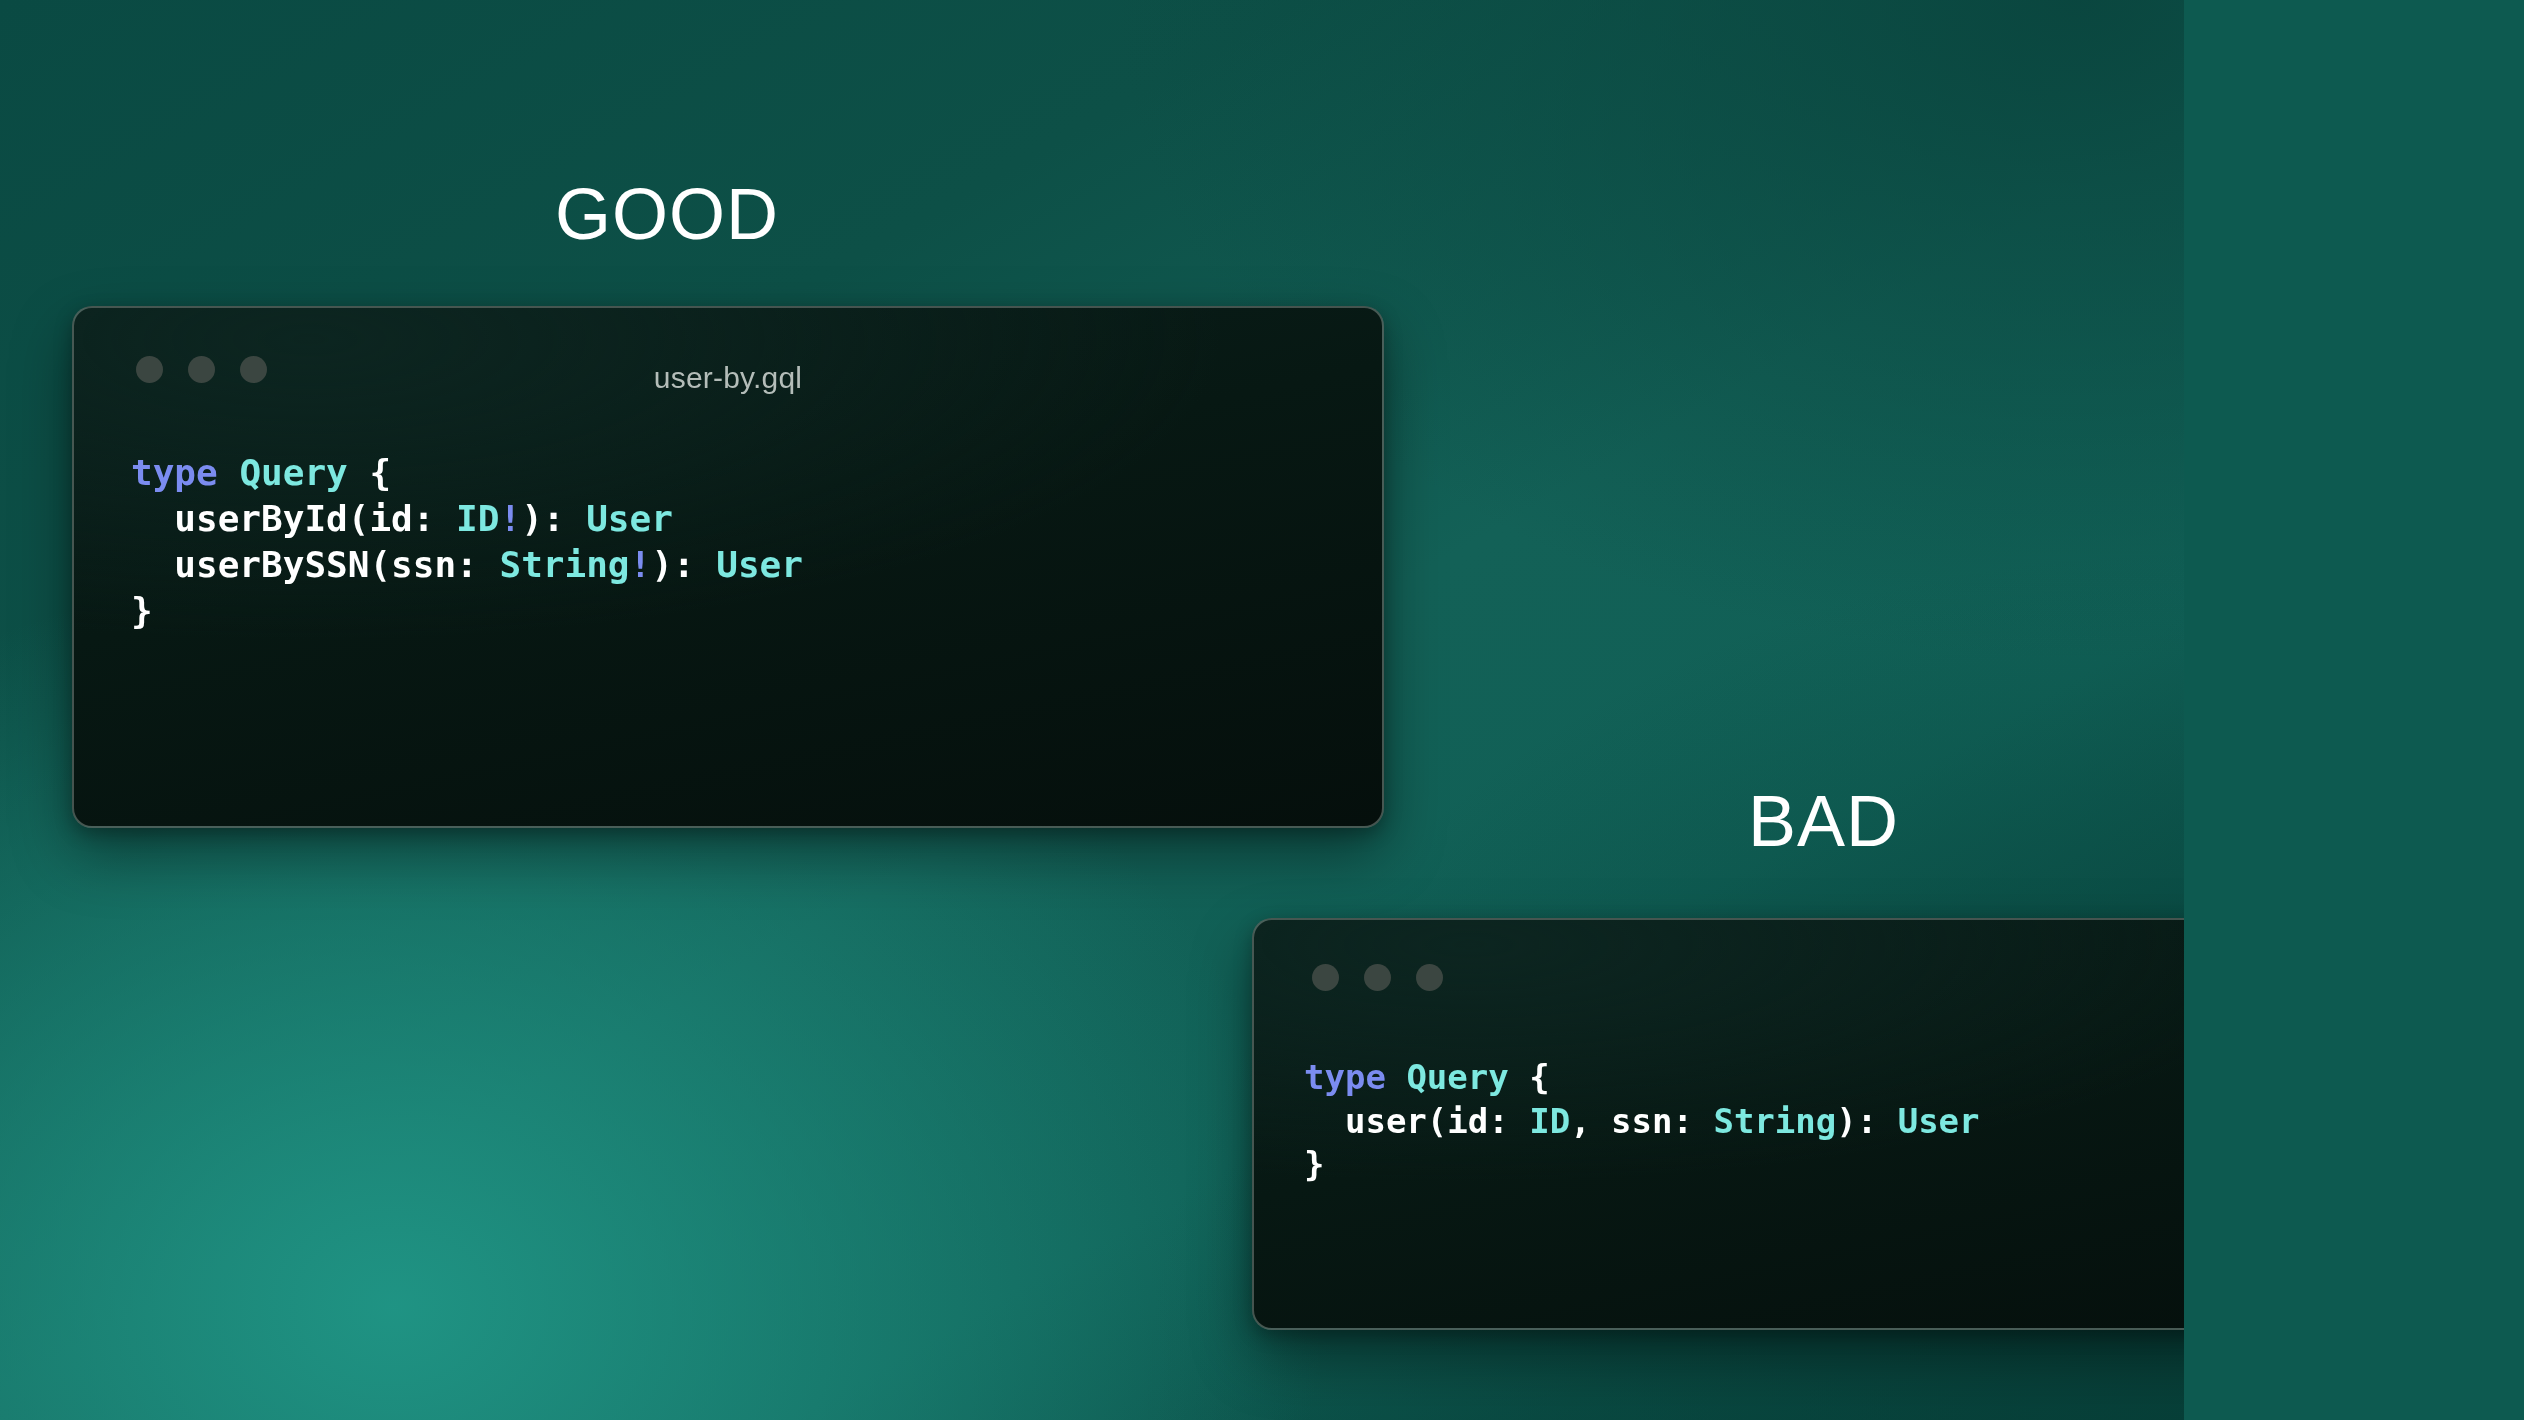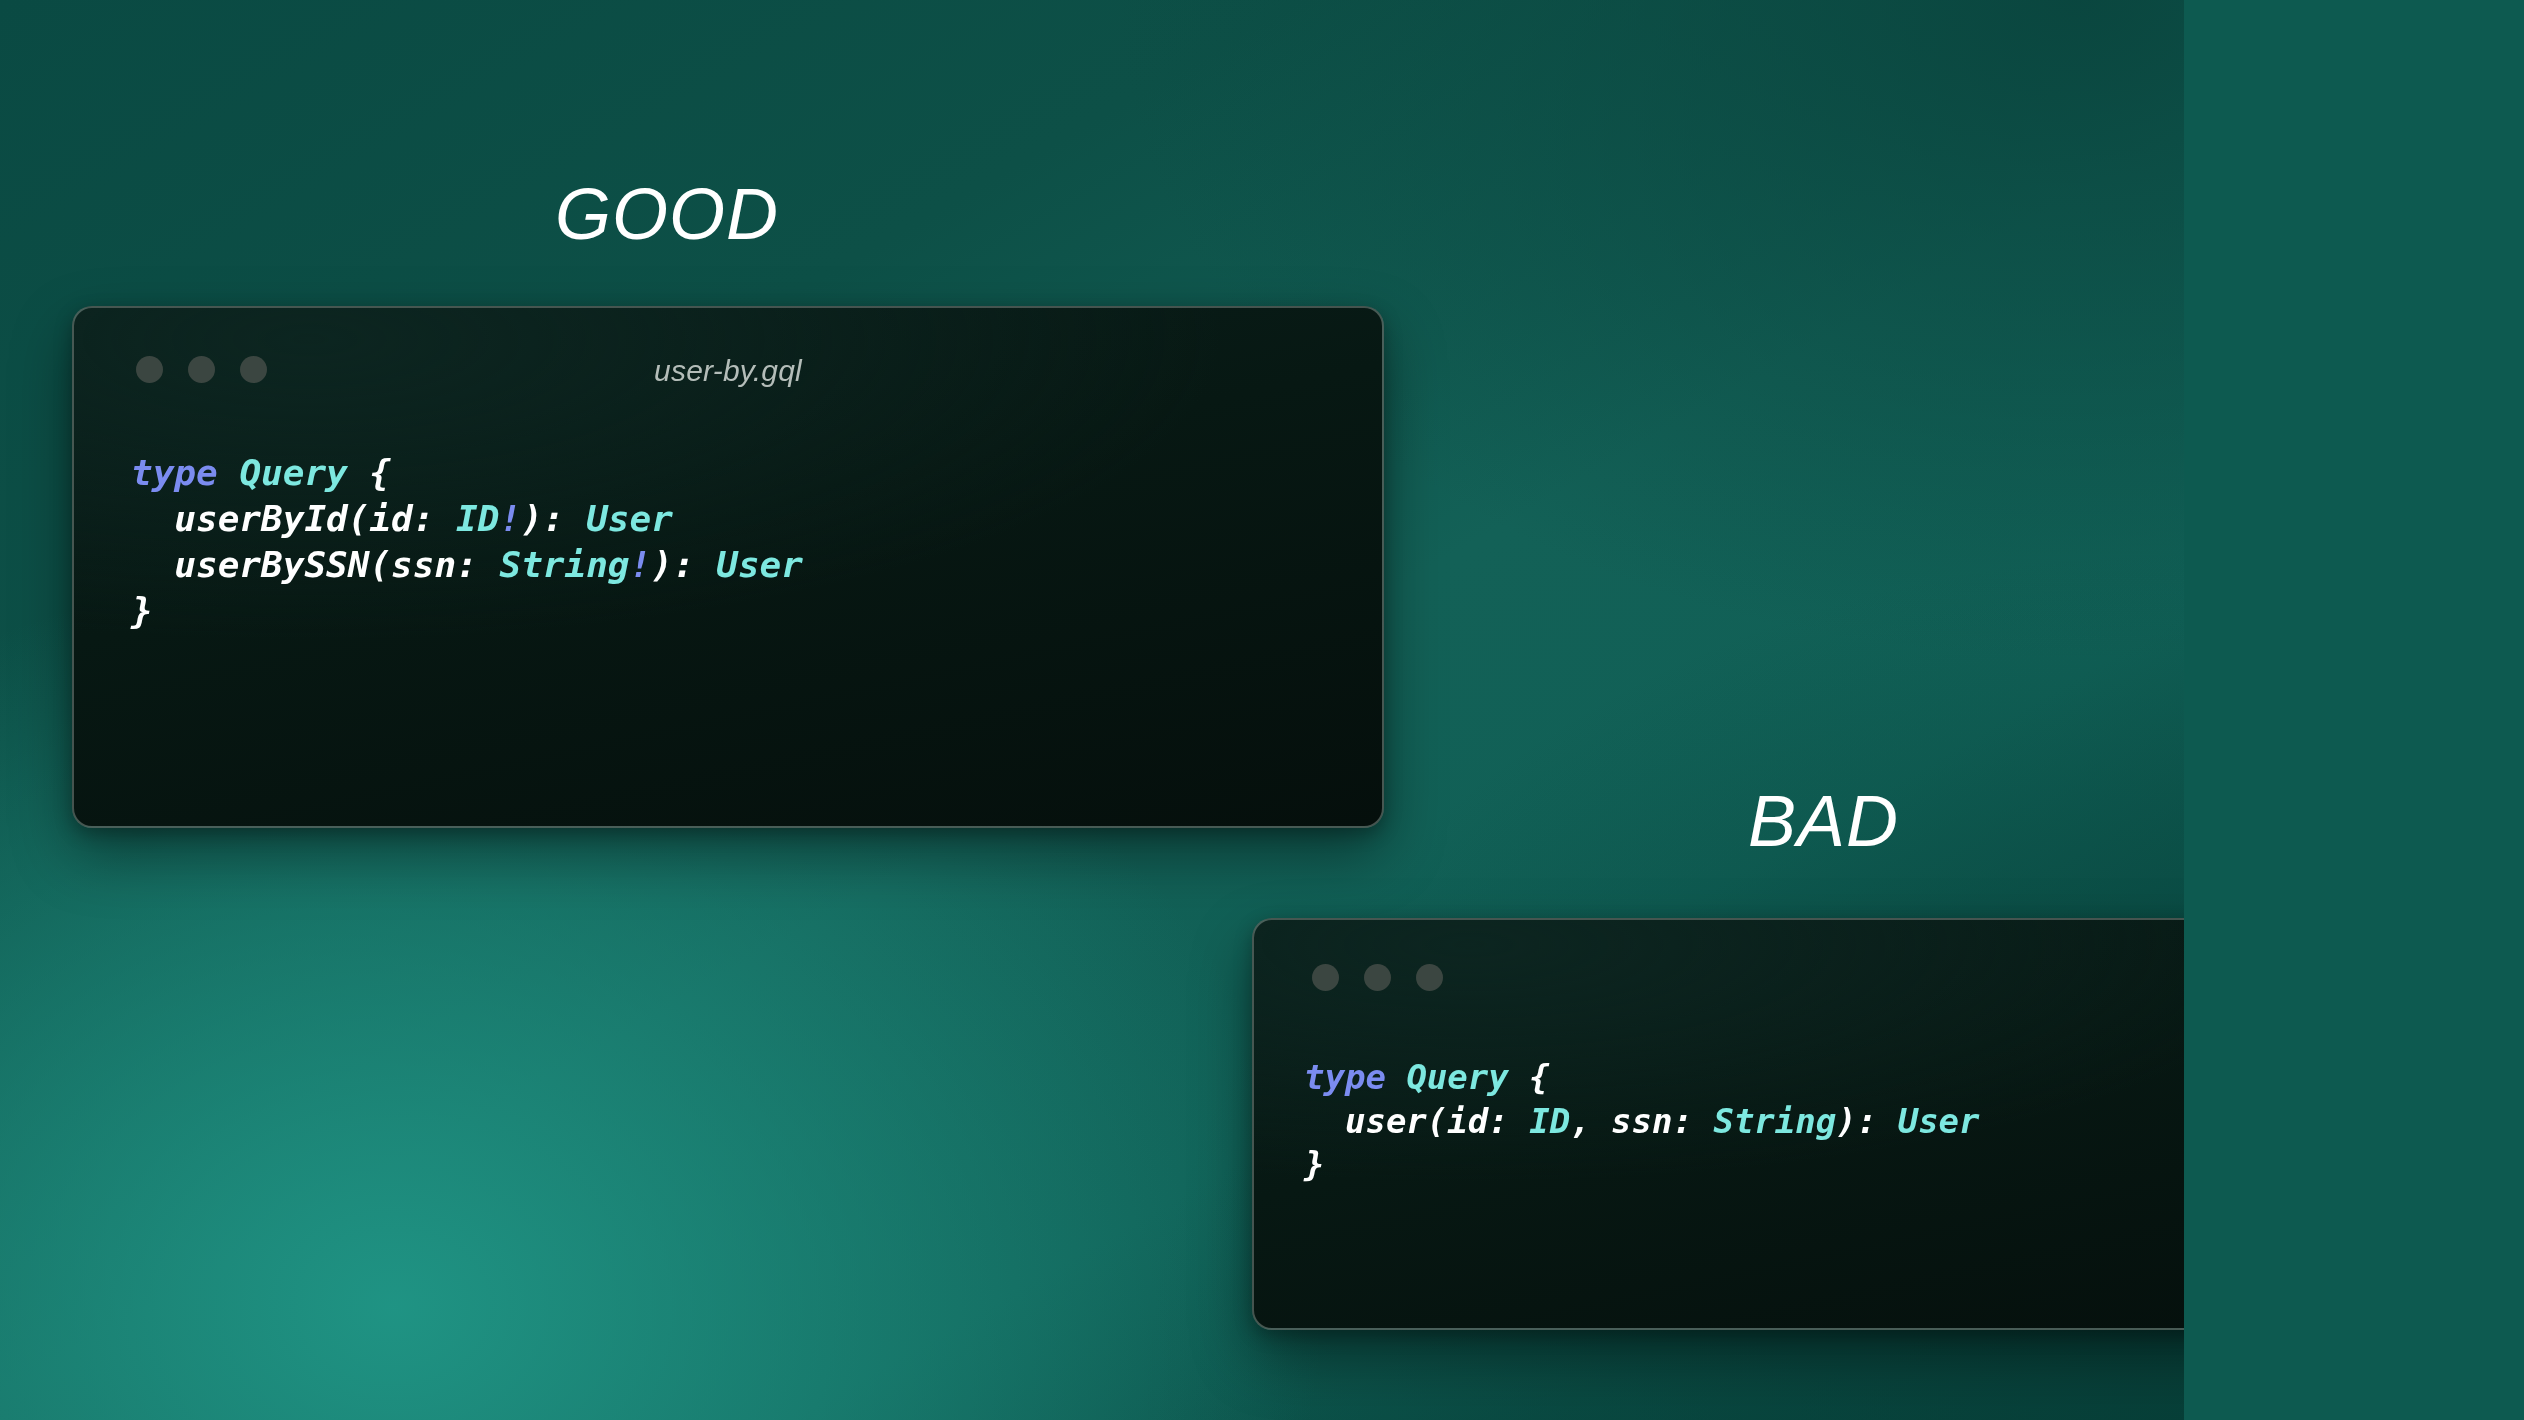--- a/index.html
+++ b/index.html
@@ -18,21 +18,20 @@
   #stage {
     position: relative;
     width: 2184px;
     height: 1420px;
     overflow: hidden;
     background:
       radial-gradient(ellipse 1500px 1200px at 18% 92%, rgba(32,150,134,0.95) 0%, rgba(32,150,134,0.0) 62%),
       radial-gradient(ellipse 1800px 1500px at 100% 100%, rgba(7,62,55,0.85) 0%, rgba(7,62,55,0.0) 58%),
       radial-gradient(ellipse 1600px 1100px at 95% 0%, rgba(9,68,61,0.9) 0%, rgba(9,68,61,0.0) 60%),
       linear-gradient(150deg, #0a4a43 0%, #0d5047 28%, #136157 52%, #106056 70%, #0b4f47 86%, #084640 100%);
-    font-style: italic;
   }
 
   
   .section-label {
     position: absolute;
     color: #ffffff;
     font-family: "Liberation Sans", sans-serif;
     font-weight: 400;
     font-size: 72px;
     letter-spacing: 1px;
@@ -57,21 +56,21 @@
     overflow: hidden;
     box-sizing: border-box;
   }
   #window-good { left: 72px;   top: 306px;  width: 1312px; height: 522px; }
   #window-bad  { left: 1252px; top: 918px;  width: 1200px; height: 412px; }
 
   .titlebar {
     position: relative;
     height: 92px;
     display: flex;
-    align-items: flex-start;
+    align-items: center;
   }
   #window-bad .titlebar { height: 88px; }
 
   .dots {
     position: absolute;
     display: flex;
     gap: 25px;
     align-items: center;
   }
   #window-good .dots { left: 62px; top: 48px; }

